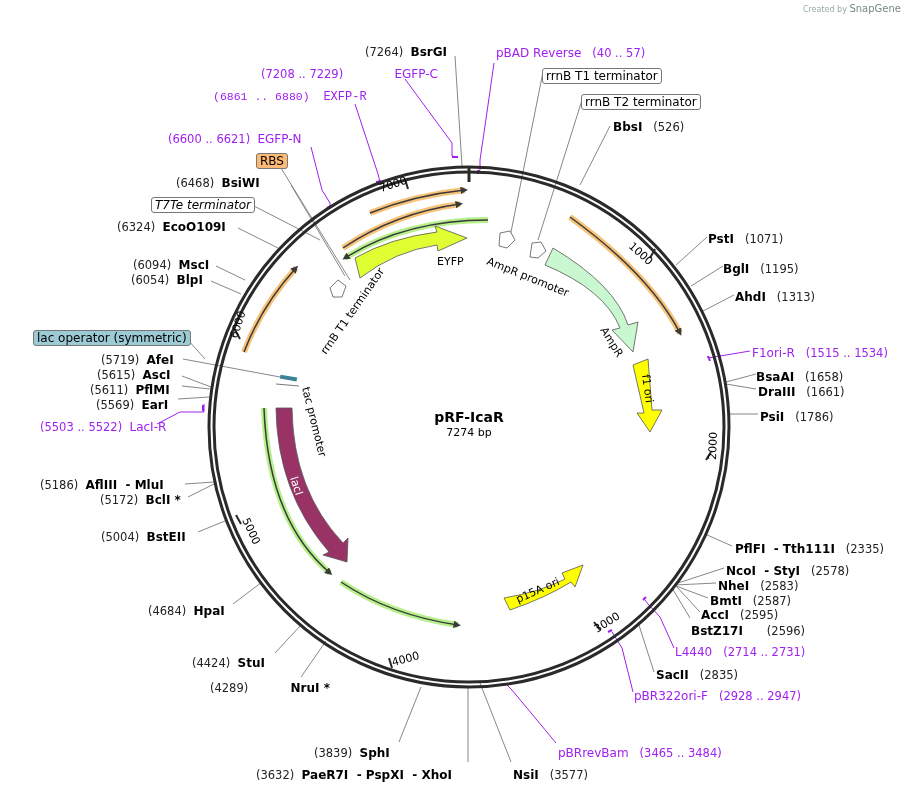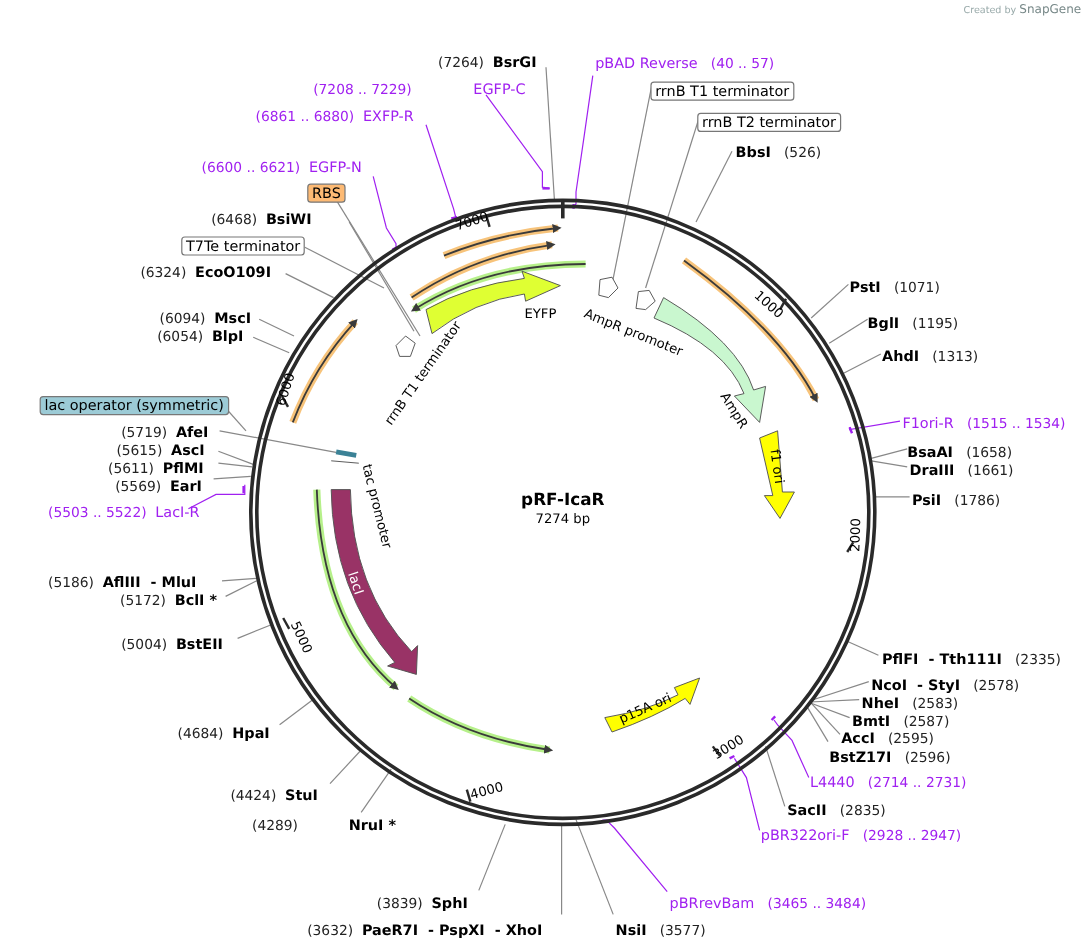--- a/index.html
+++ b/index.html
@@ -197,30 +197,30 @@
     <div class="lbl" style="left: 723px; top: 262px;"><span class="nm" style="white-space: pre;">BglI</span><span class="pos" style="white-space: pre;">   (1195)</span></div>
     <div class="lbl" style="left: 735px; top: 290px;"><span class="nm" style="white-space: pre;">AhdI</span><span class="pos" style="white-space: pre;">   (1313)</span></div>
     <div class="lbl" style="left: 756px; top: 370px;"><span class="nm" style="white-space: pre;">BsaAI</span><span class="pos" style="white-space: pre;">   (1658)</span></div>
     <div class="lbl" style="left: 758px; top: 385px;"><span class="nm" style="white-space: pre;">DraIII</span><span class="pos" style="white-space: pre;">   (1661)</span></div>
     <div class="lbl" style="left: 760px; top: 410px;"><span class="nm" style="white-space: pre;">PsiI</span><span class="pos" style="white-space: pre;">   (1786)</span></div>
     <div class="lbl" style="left: 735px; top: 542px;"><span class="nm" style="white-space: pre;">PflFI  - Tth111I</span><span class="pos" style="white-space: pre;">   (2335)</span></div>
     <div class="lbl" style="left: 726px; top: 564px;"><span class="nm" style="white-space: pre;">NcoI  - StyI</span><span class="pos" style="white-space: pre;">   (2578)</span></div>
     <div class="lbl" style="left: 718px; top: 579px;"><span class="nm" style="white-space: pre;">NheI</span><span class="pos" style="white-space: pre;">   (2583)</span></div>
     <div class="lbl" style="left: 710px; top: 594px;"><span class="nm" style="white-space: pre;">BmtI</span><span class="pos" style="white-space: pre;">   (2587)</span></div>
     <div class="lbl" style="left: 701px; top: 608px;"><span class="nm" style="white-space: pre;">AccI</span><span class="pos" style="white-space: pre;">   (2595)</span></div>
-    <div class="lbl" style="left: 691px; top: 624px;"><span class="nm" style="white-space: pre;">BstZ17I</span><span class="pos" style="white-space: pre;">   (2596)</span></div>
+    <div class="lbl" style="left: 691px; top: 624px;"><span class="nm" style="white-space: pre;">BstZ17I</span><span class="pos" style="white-space: pre; padding-left: 13px;">   (2596)</span></div>
     <div class="lbl" style="left: 656px; top: 668px;"><span class="nm" style="white-space: pre;">SacII</span><span class="pos" style="white-space: pre;">   (2835)</span></div>
     <div class="lbl" style="left: 513px; top: 768px;"><span class="nm" style="white-space: pre;">NsiI</span><span class="pos" style="white-space: pre;">   (3577)</span></div>
     <div class="lbl primer" style="left: 261px; top: 67px;"><span class="pos" style="white-space: pre;">(7208 .. 7229)  </span><span class="pn" style="white-space: pre; margin-left: 44px;">EGFP-C</span></div>
-    <div class="lbl primer" style="left: 213px; top: 90px;"><span class="pos" style="white-space: pre;">(6861 .. 6880)  </span><span class="pn" style="white-space: pre;">EXFP-R</span></div>
+    <div class="lbl primer" style="left: 213px; top: 90px; font-family: Liberation Mono, monospace;"><span class="pos" style="white-space: pre;">(6861 .. 6880)  </span><span class="pn" style="white-space: pre;">EXFP-R</span></div>
     <div class="lbl primer" style="left: 168px; top: 132px;"><span class="pos" style="white-space: pre;">(6600 .. 6621)  </span><span class="pn" style="white-space: pre;">EGFP-N</span></div>
     <div class="lbl primer" style="left: 40px; top: 420px;"><span class="pos" style="white-space: pre;">(5503 .. 5522)  </span><span class="pn" style="white-space: pre;">LacI-R</span></div>
     <div class="lbl primer" style="left: 496px; top: 46px;"><span class="pn" style="white-space: pre;">pBAD Reverse</span><span class="pos" style="white-space: pre;">   (40 .. 57)</span></div>
     <div class="lbl primer" style="left: 752px; top: 346px;"><span class="pn" style="white-space: pre;">F1ori-R</span><span class="pos" style="white-space: pre;">   (1515 .. 1534)</span></div>
     <div class="lbl primer" style="left: 675px; top: 645px;"><span class="pn" style="white-space: pre;">L4440</span><span class="pos" style="white-space: pre;">   (2714 .. 2731)</span></div>
     <div class="lbl primer" style="left: 634px; top: 689px;"><span class="pn" style="white-space: pre;">pBR322ori-F</span><span class="pos" style="white-space: pre;">   (2928 .. 2947)</span></div>
     <div class="lbl primer" style="left: 558px; top: 746px;"><span class="pn" style="white-space: pre;">pBRrevBam</span><span class="pos" style="white-space: pre;">   (3465 .. 3484)</span></div>
     <div class="boxlbl" style="left: 542px; top: 68px;">rrnB T1 terminator</div>
     <div class="boxlbl" style="left: 581px; top: 94px;">rrnB T2 terminator</div>
     <div class="boxlbl" style="left: 256px; top: 153px; background: #fdba74;">RBS</div>
-    <div class="boxlbl" style="left: 151px; top: 197px;">T7Te terminator</div>
+    <div class="boxlbl" style="left: 151px; top: 197px; font-style: italic;">T7Te terminator</div>
     <div class="boxlbl" style="left: 33px; top: 330px; background: rgb(156, 203, 214);">lac operator (symmetric)</div>
   </div>
 
 </body></html>

